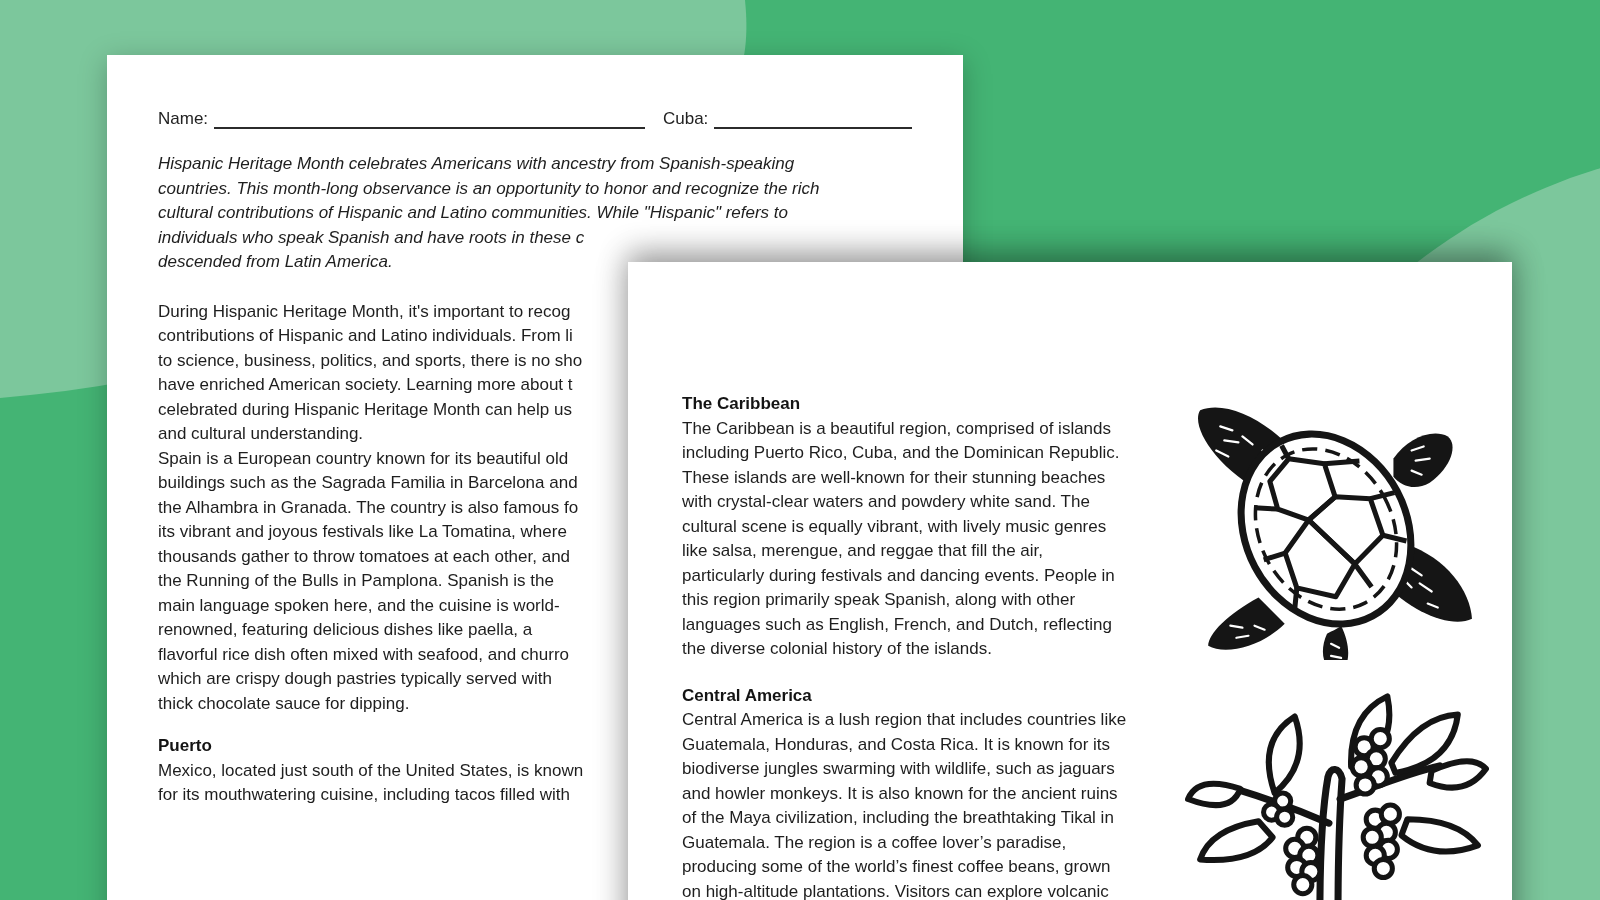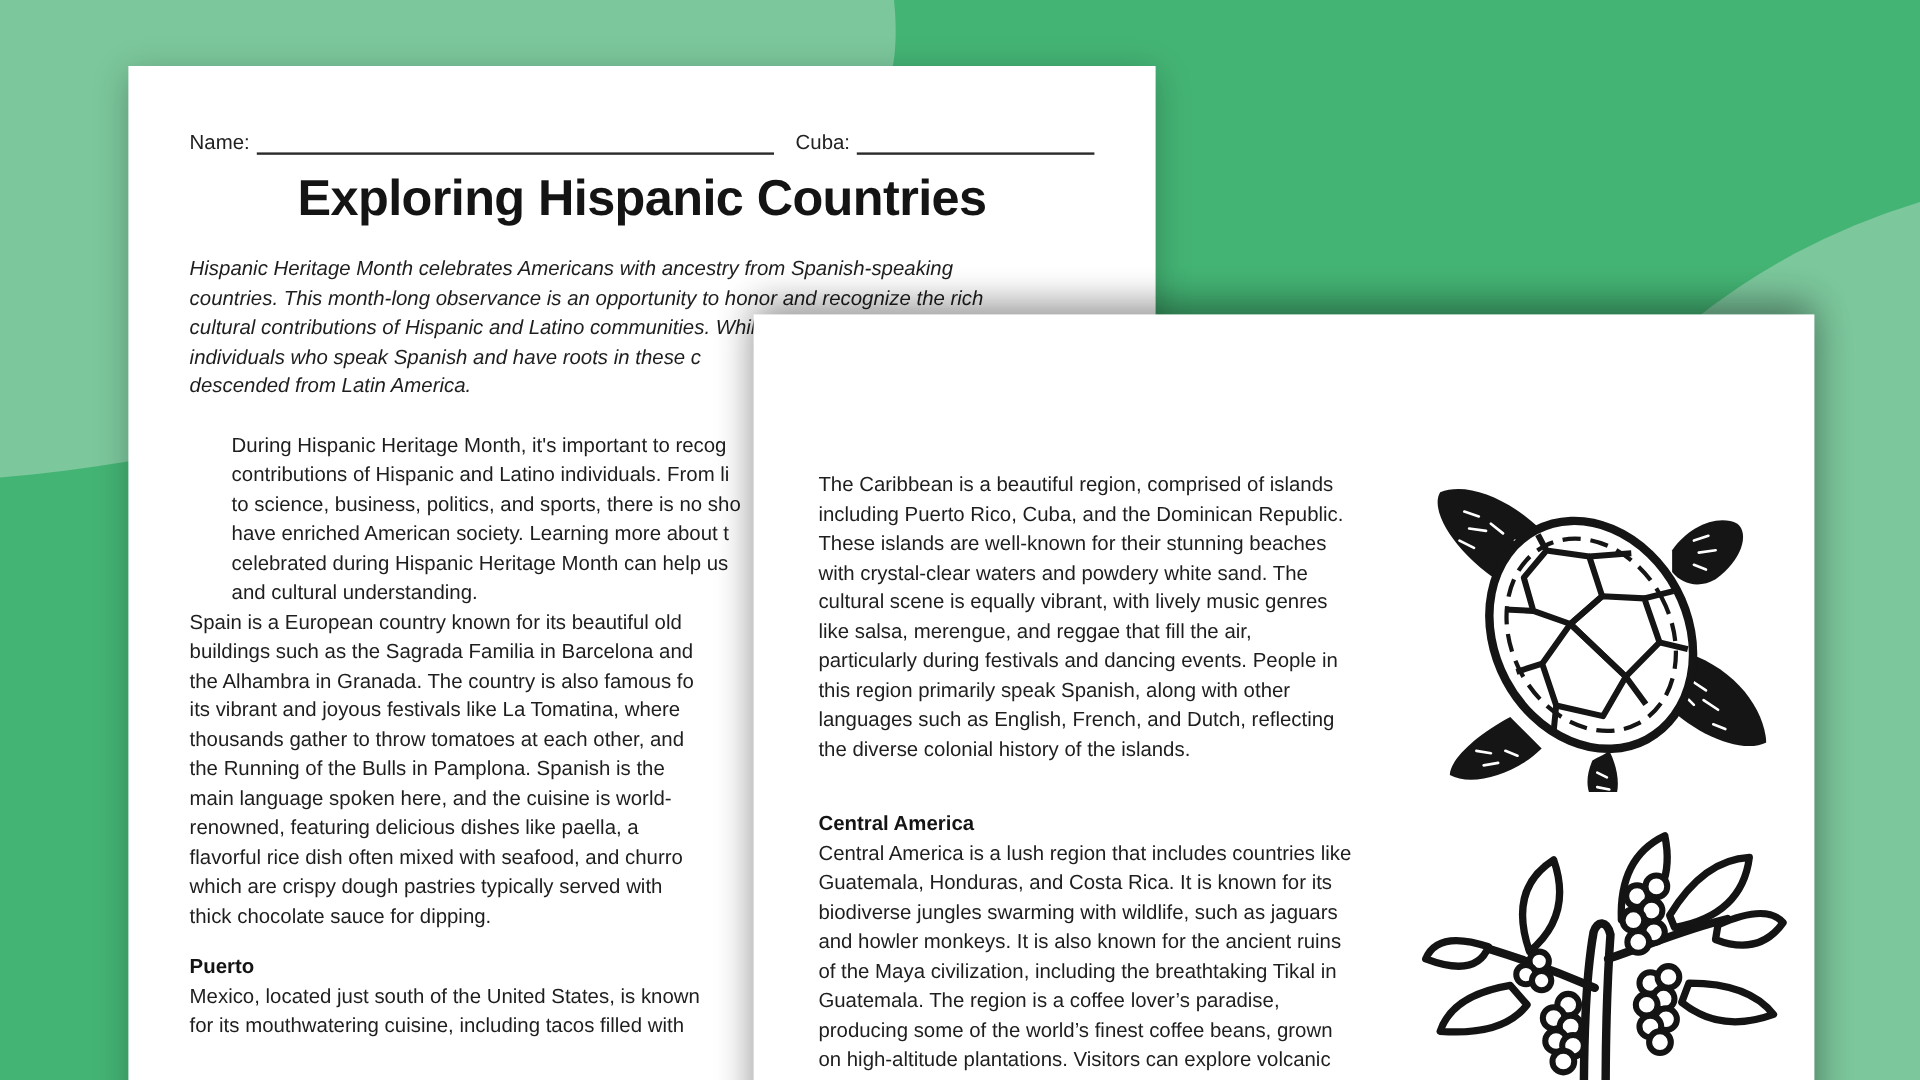--- a/index.html
+++ b/index.html
@@ -31,25 +31,25 @@
   .doc-title {
     margin-top:12px; text-align:center;
     font-size:42px; font-weight:700; letter-spacing:-0.5px;
     line-height:48px; color:#141414; white-space:nowrap;
   }
 
   .para { font-size:17px; line-height:24.5px; white-space:pre-line; color:#1e1e1e; }
   .sec-head { font-size:17px; line-height:24.5px; font-weight:700; color:#141414; }
 
   .p1-intro { margin-top:23px;font-style:italic; }
-  .p1-second { margin-top:25px;margin-left:35px; }
+  .p1-second { margin-top:25px; }
   .head-gap { margin-top:18px; }
 
   .p2-body { width:512px; }
-  .head-gap2 { margin-top:38px; }
+  .head-gap2 { margin-top:22px; }
 
   .illus { position:absolute; }
   .illus-turtle { left:552px; top:126px; width:292px; height:272px; }
   .illus-coffee { left:550px; top:408px; width:312px; height:242px; }
 </style>
 </head>
 <body>
 
 <div class="stage">
 
@@ -60,21 +60,20 @@
 
   <div class="page page1">
 
     <div class="namedate">
       <span class="nd-label">Name:</span>
       <span class="fill-line line-name"></span>
       <span class="nd-label">Cuba:</span>
       <span class="fill-line line-date"></span>
     </div>
 
-    <div class="doc-title">Exploring Hispanic Countries</div>
 
     <div class="para p1-intro">Hispanic Heritage Month celebrates Americans with ancestry from Spanish-speaking
 countries. This month-long observance is an opportunity to honor and recognize the rich
 cultural contributions of Hispanic and Latino communities. While "Hispanic" refers to
 individuals who speak Spanish and have roots in these c
 descended from Latin America.</div>
 
     <div class="para p1-second">During Hispanic Heritage Month, it's important to recog
 contributions of Hispanic and Latino individuals. From li
 to science, business, politics, and sports, there is no sho
@@ -94,20 +93,21 @@
 which are crispy dough pastries typically served with
 thick chocolate sauce for dipping.</div>
 
     <div class="sec-head head-gap">Puerto</div>
     <div class="para">Mexico, located just south of the United States, is known
 for its mouthwatering cuisine, including tacos filled with</div>
   </div>
 
   <div class="page page2">
 
+    <div class="sec-head">The Caribbean</div>
     <div class="para p2-body">The Caribbean is a beautiful region, comprised of islands
 including Puerto Rico, Cuba, and the Dominican Republic.
 These islands are well-known for their stunning beaches
 with crystal-clear waters and powdery white sand. The
 cultural scene is equally vibrant, with lively music genres
 like salsa, merengue, and reggae that fill the air,
 particularly during festivals and dancing events. People in
 this region primarily speak Spanish, along with other
 languages such as English, French, and Dutch, reflecting
 the diverse colonial history of the islands.</div>

